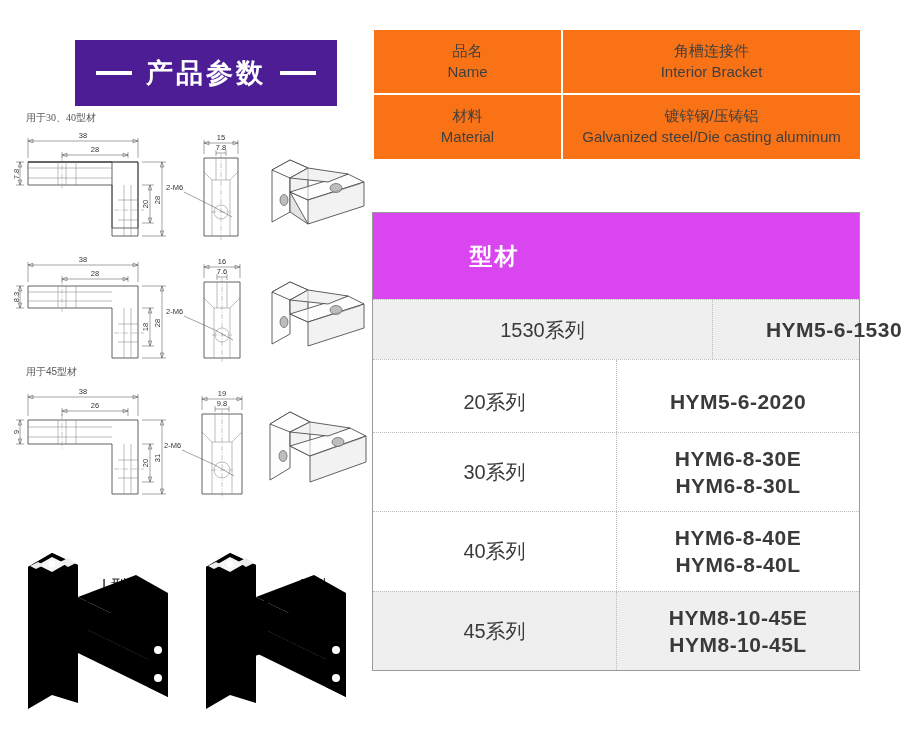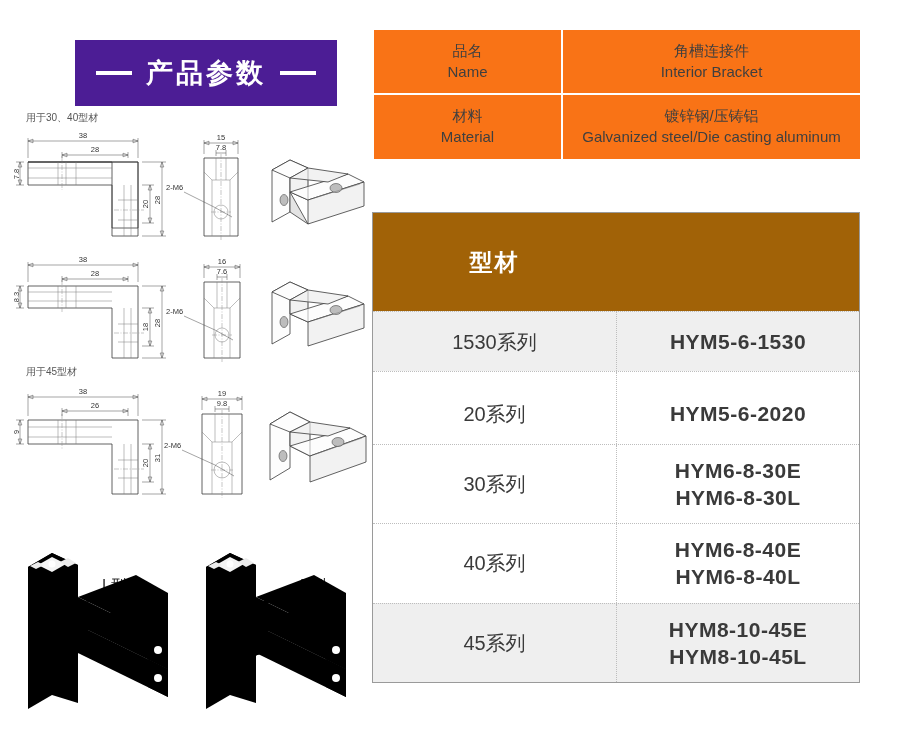--- a/index.html
+++ b/index.html
@@ -56,21 +56,21 @@
     white-space: nowrap;
   }
 
   .note {
     position: absolute;
     font-size: 10px;
     color: #555555;
     line-height: 1;
     white-space: nowrap;
   }
-  .note-1 { left: 26px; top: 113px; }
+  .note-1 { left: 26px; top: 113px; font-family: Liberation Serif, serif; }
   .note-2 { left: 26px; top: 367px; }
 
   .dwg-block {
     position: absolute;
     left: 14px;
     width: 354px;
   }
 
   
   svg.cad { display: block; overflow: visible; }
@@ -143,22 +143,22 @@
     position: absolute;
     left: 4px;
     top: 212px;
     width: 488px;
     border: 1px solid #9a9a9a;
     background: #ffffff;
     box-sizing: border-box;
   }
   .spec-head {
     display: flex;
-    background: #a16207;
-    height: 98px;
+    background: #d946ef;
+    height: 86px;
     align-items: center;
   }
   .spec-head .hcell {
     flex: 0 0 50%;
     text-align: center;
     color: #ffffff;
     font-size: 23px;
     font-weight: bold;
     letter-spacing: 2px;
     box-sizing: border-box;
@@ -185,21 +185,21 @@
     padding: 12px 4px;
     line-height: 1.3;
   }
   .spec-row .cell.code {
     border-left: 1px dotted #bdbdbd;
     font-size: 21px;
     letter-spacing: 0.5px;
   }
   .spec-row .cell .code-lines { display: block; }
   .spec-row .cell .code-lines span { display: block; font-weight: bold; }
-  .spec-row.r1 .cell { padding-top: 16px; padding-bottom: 16px; }
+  .spec-row.r1 .cell { padding-top: 16px; padding-bottom: 16px; margin-left: 48px; }
   .spec-row.r2 .cell { padding-top: 28px; padding-bottom: 16px; text-align: right; }
 </style>
 </head>
 <body>
 
 <div class="page">
 
   <div class="left-col">
 
     <div class="banner">

